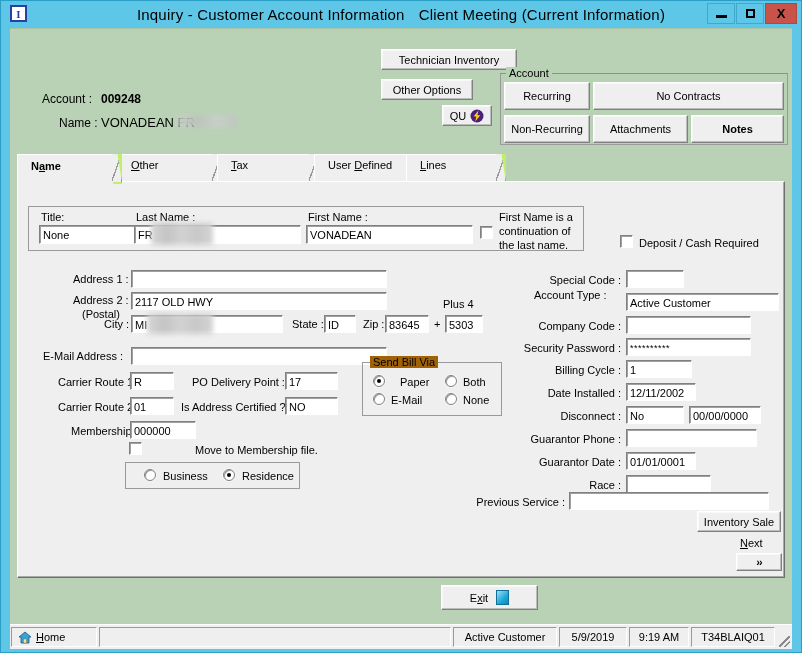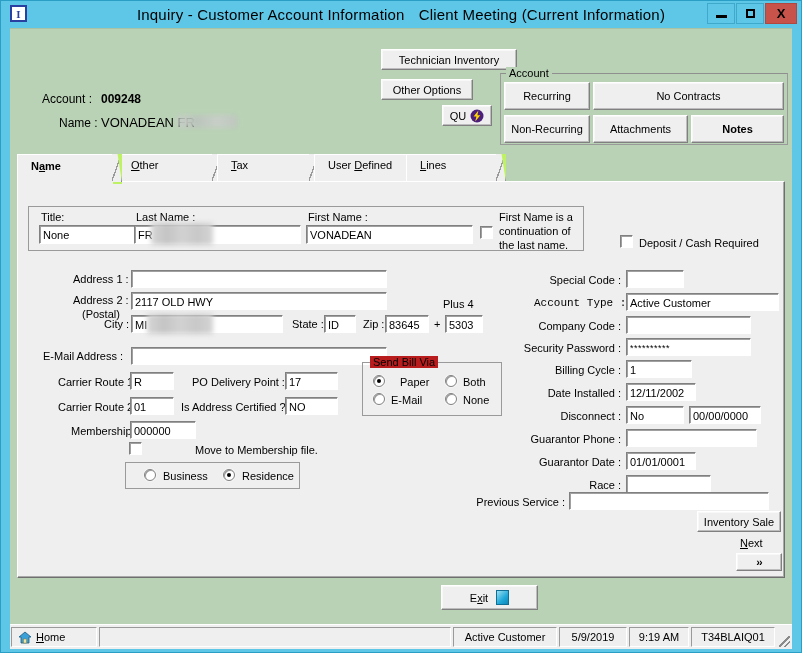--- a/index.html
+++ b/index.html
@@ -208,21 +208,21 @@
   }
   .rad.on::after {
     content: ""; position: absolute; left: 3px; top: 3px;
     width: 4px; height: 4px; border-radius: 50%; background: #000;
   }
 
   
   .grpbox { position: absolute; border: 1px solid #9a9a9a; }
   .grpbox > .glbl {
     position: absolute; top: -7px; left: 7px;
-    background: #b91c1c; padding: 0 3px; font-size: 11px;
+    background: #a16207; padding: 0 3px; font-size: 11px;
   }
 
   
   #btn-exit {
     position: absolute; left: 440px; top: 584px;
     width: 97px; height: 25px; gap: 8px;
   }
   #btn-exit .sq {
     width: 13px; height: 15px;
     background: linear-gradient(135deg,#9fe0f2,#1ea8d8 60%, #1287b5);
@@ -430,21 +430,21 @@
 
     <div class="grpbox" style="left:107px;top:280px;width:175px;height:27px;"></div>
     <div class="rad" style="left:126px;top:287px;"></div>
     <div class="lbl" style="left:145px;top:288px;">Business</div>
     <div class="rad on" style="left:205px;top:287px;"></div>
     <div class="lbl" style="left:224px;top:288px;">Residence</div>
 
     <div class="lbl" style="left:521px;top:92px;text-align:right;width:82px;">Special Code :</div>
     <div class="fld" style="left:608px;top:88px;width:58px;height:18px;"></div>
 
-    <div class="lbl" style="left:516px;top:115px;text-align:center;width:87px;font-family:Liberation Mono, monospace;">Account Type :</div>
+    <div class="lbl" style="left:516px;top:107px;text-align:left;width:87px;">Account Type :</div>
     <div class="fld" style="left:608px;top:111px;width:153px;height:18px;">Active Customer</div>
 
     <div class="lbl" style="left:509px;top:138px;text-align:right;width:94px;">Company Code :</div>
     <div class="fld" style="left:608px;top:134px;width:125px;height:18px;"></div>
 
     <div class="lbl" style="left:492px;top:160px;text-align:right;width:111px;">Security Password :</div>
     <div class="fld" style="left:608px;top:156px;width:125px;height:18px;font-size:9px;letter-spacing:0.5px;">**********</div>
 
     <div class="lbl" style="left:524px;top:182px;text-align:right;width:79px;">Billing Cycle :</div>
     <div class="fld" style="left:608px;top:178px;width:66px;height:18px;">1</div>

